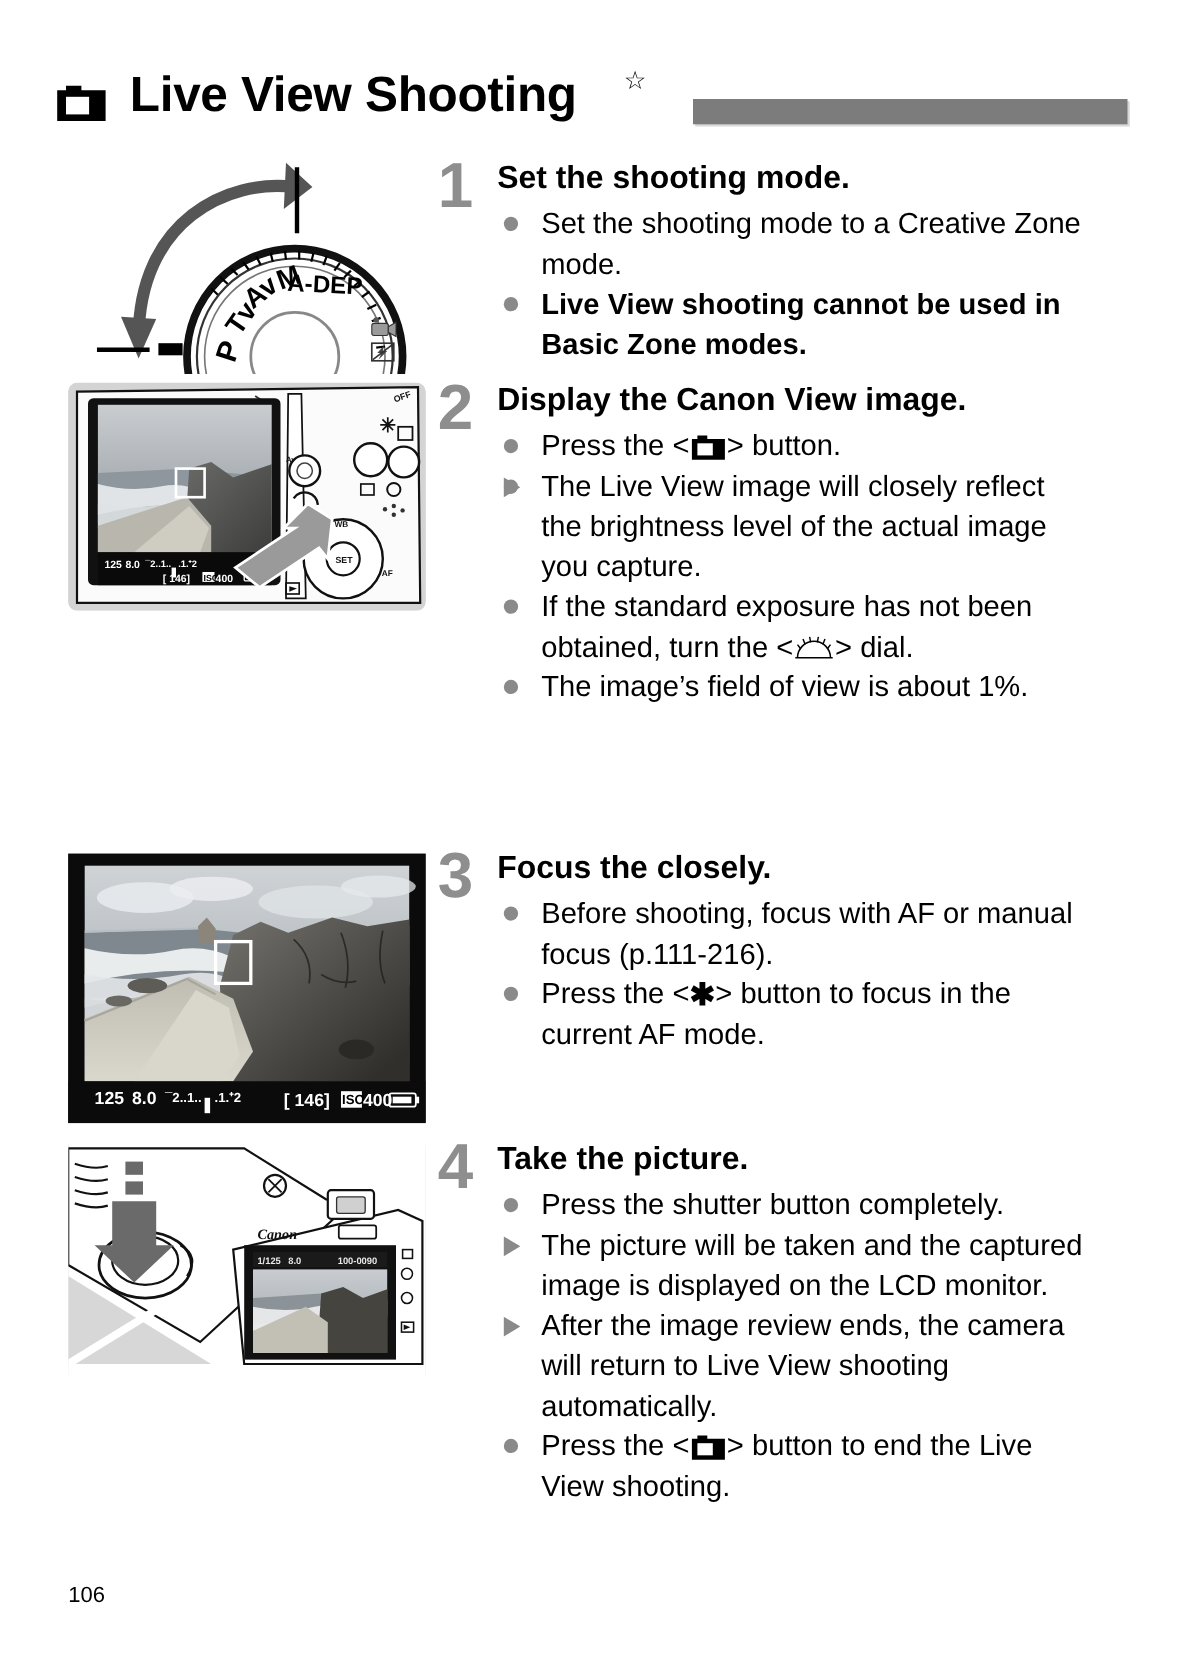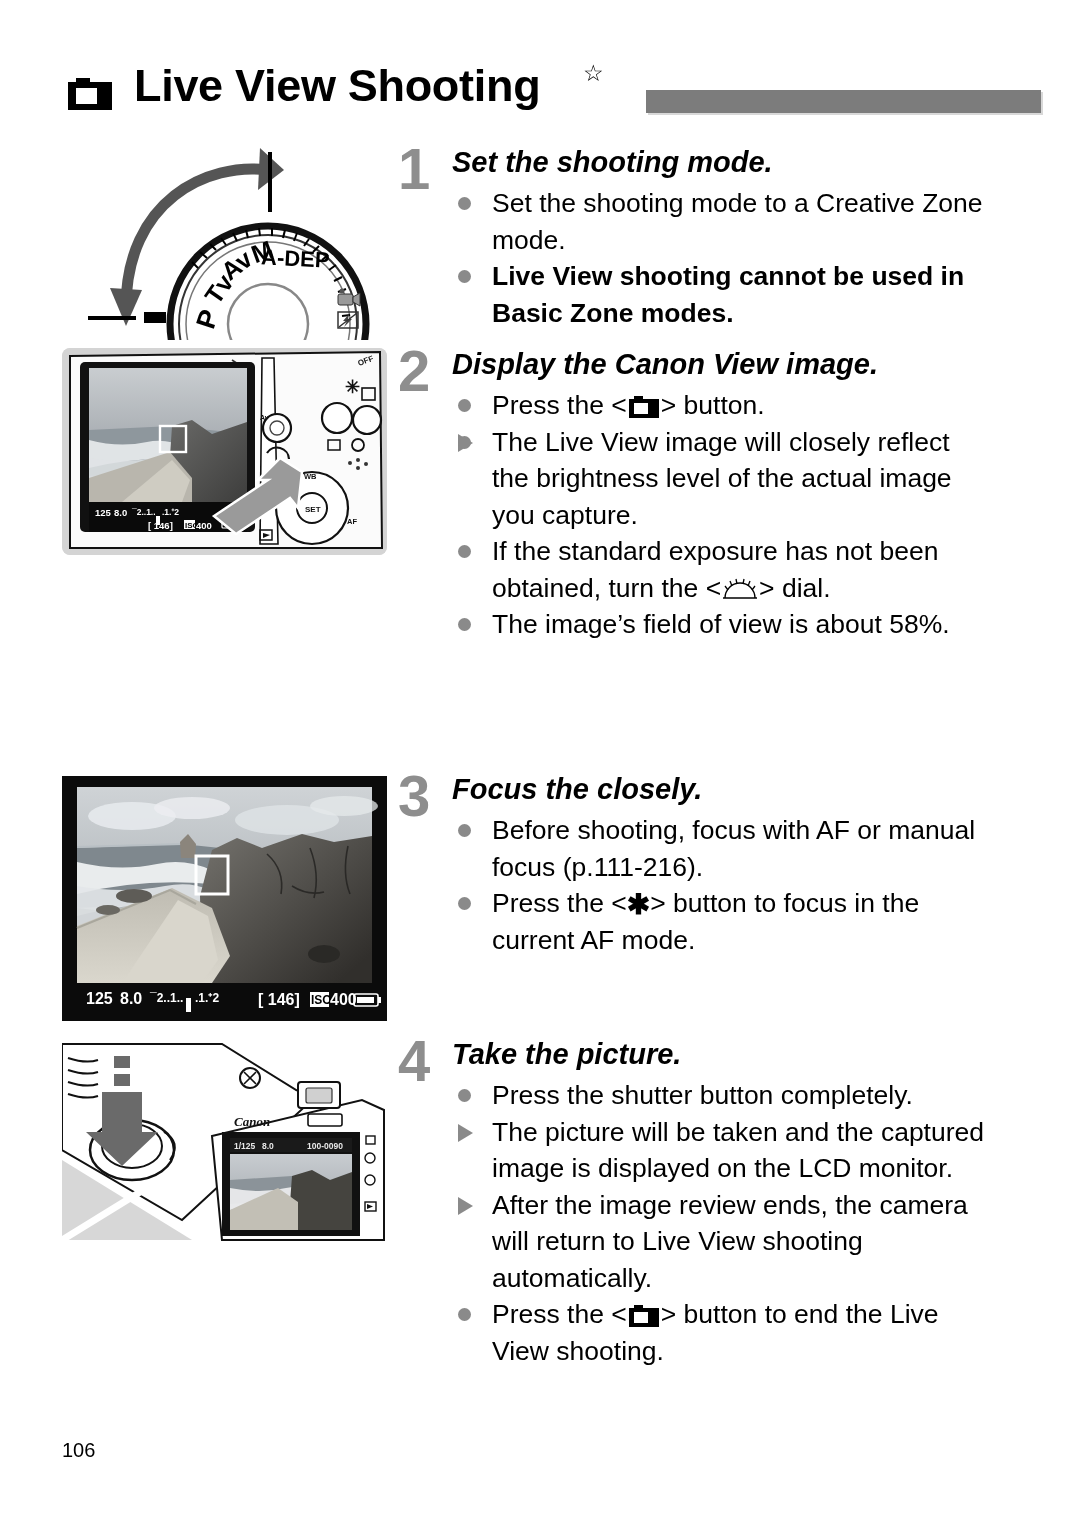--- a/index.html
+++ b/index.html
@@ -12,21 +12,21 @@
     height: 1521px;
     position: relative;
     font-family: "Liberation Sans", sans-serif;
     color: #000;
     overflow: hidden;
   }
 
   
   .header {
     position: absolute;
-    left: 58px;
+    left: 42px;
     top: 58px;
     width: 965px;
     height: 62px;
     text-decoration: underline;
   }
   .hdr-cam-icon {
     position: absolute;
     left: 8px;
     top: 16px;
     width: 50px;
@@ -98,21 +98,20 @@
     color: #8e8e8e;
     line-height: 52px;
     text-align: left;
   }
   .step-title {
     margin-left: 54px;
     font-size: 29px;
     font-weight: bold;
     line-height: 38px;
     white-space: nowrap;
-    font-style: italic;
   }
   .bullets { margin-left: 54px; margin-top: 4px; }
   .bl {
     position: relative;
     padding-left: 40px;
     font-size: 26.5px;
     line-height: 36.5px;
     margin-bottom: 0px;
   }
   .bl.bold { font-weight: bold; }
@@ -521,21 +520,21 @@
             <line x1="22" y1="7" x2="23" y2="2"></line>
             <line x1="27" y1="9" x2="29" y2="4"></line>
             <line x1="31" y1="13" x2="34" y2="9"></line>
           </g>
         </svg><span>&gt; dial.</span>
     </div>
     <div class="bl">
       <span class="mark">
           <span class="mark-dot"></span>
         </span>
-      <span>The image’s field of view is about 58%.</span>
+      <span>The image’s field of view is about 1%.</span>
     </div>
   </div>
 </div>
 
 <div class="step" id="step-3" style="top:770px">
   <div class="step-num">3</div>
   <div class="step-title">Focus the closely.</div>
   <div class="bullets">
     <div class="bl">
       <span class="mark">

